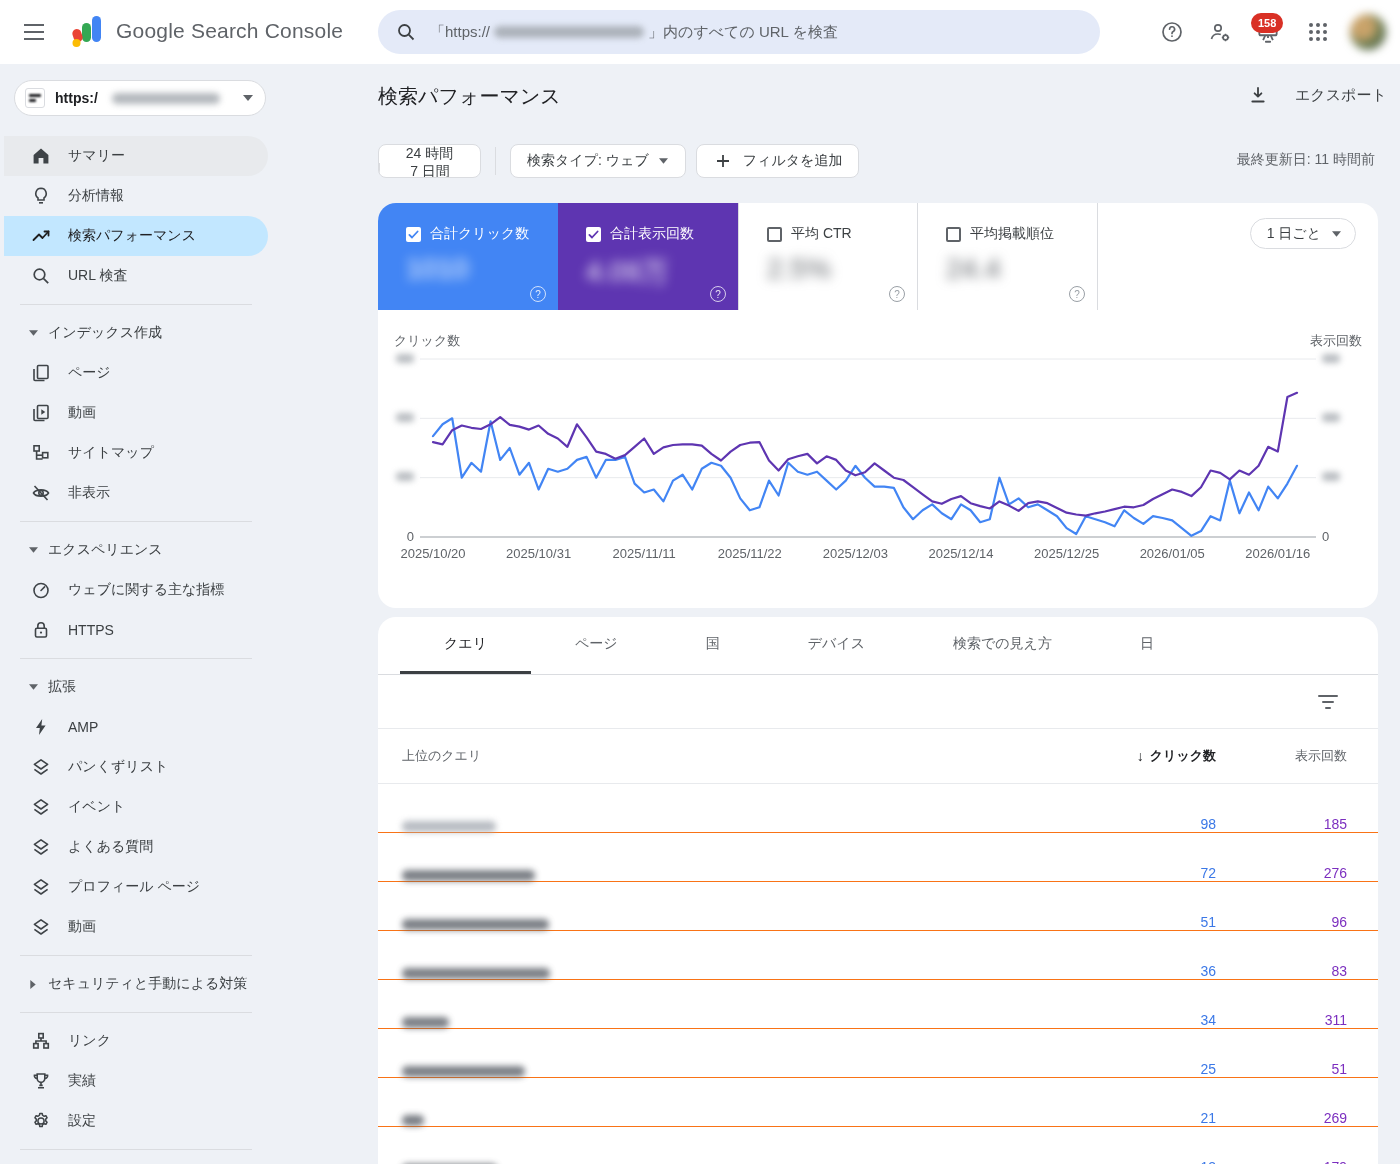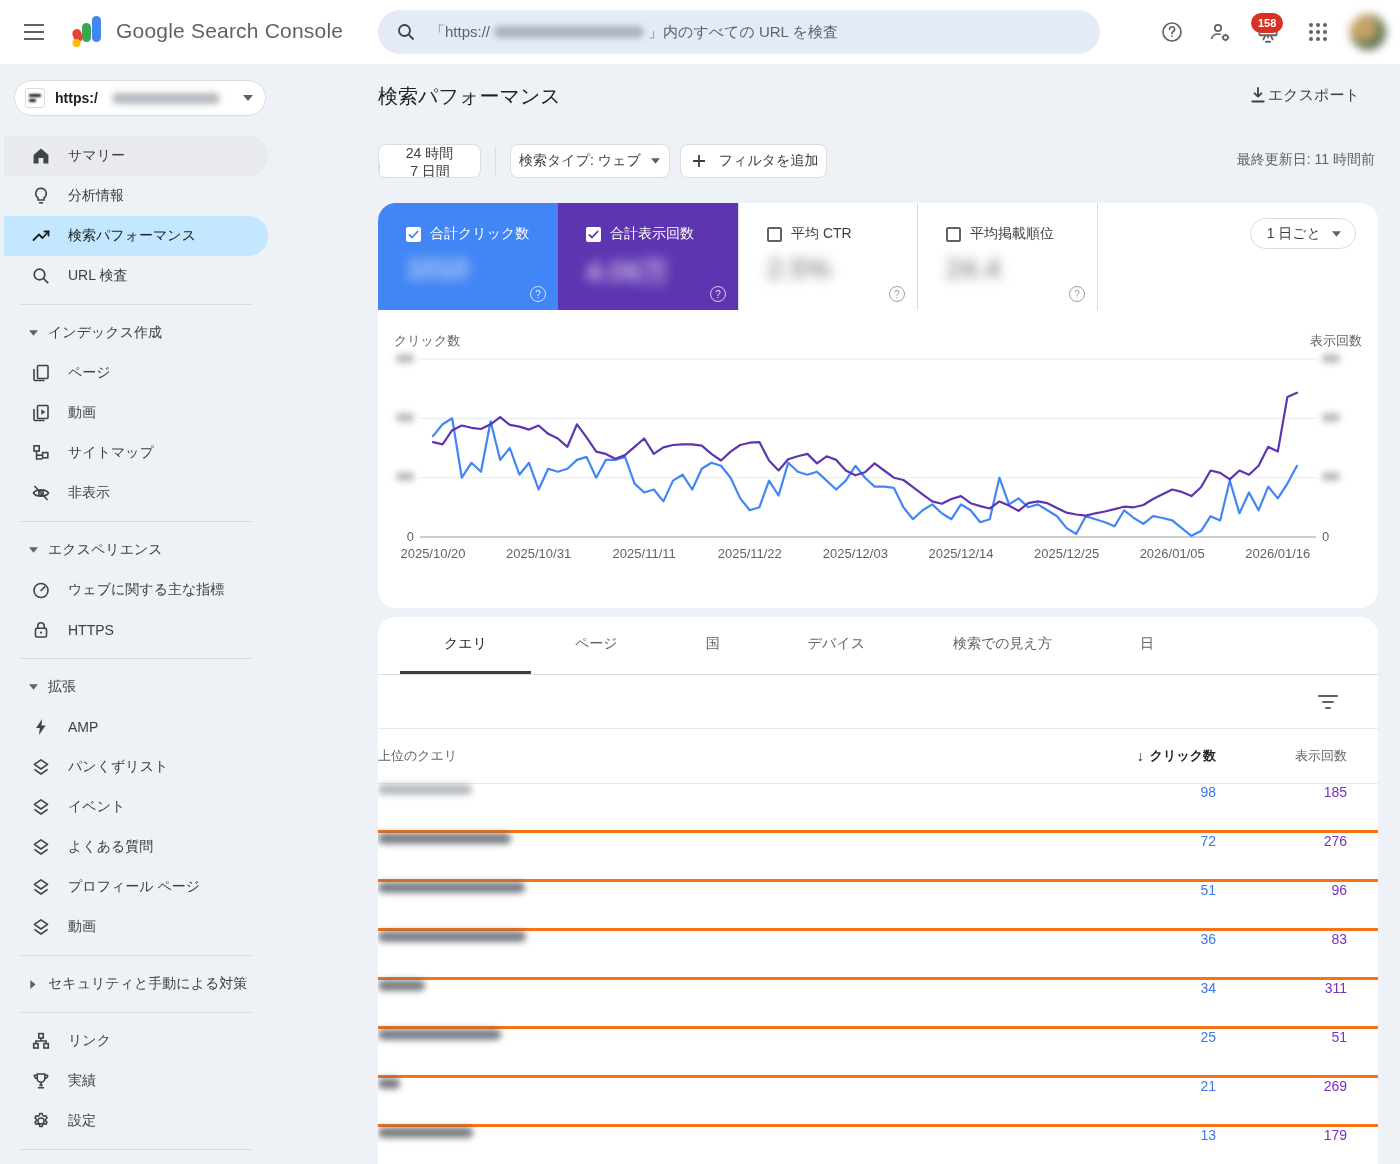--- a/index.html
+++ b/index.html
@@ -30,29 +30,29 @@
   .nav-item { height:40px; display:flex; align-items:center; gap:17px; padding-left:27px; font-size:14px; color:#3c4043; cursor:pointer; border-radius:0 20px 20px 0; }
   .nav-item.hovered { background:#e8eaed; }
   .nav-item.selected { background:#c2e7ff; color:#202124; }
   .nav-head { height:40px; display:flex; align-items:center; gap:10px; padding-left:24px; font-size:14px; color:#3c4043; cursor:pointer; }
   .nav-div { border-top:1px solid #dadce0; margin:8px 16px; }
   .sicon { width:20px; height:20px; flex:0 0 20px; display:flex; align-items:center; justify-content:center; }
   .caret { width:10px; height:10px; display:flex; align-items:center; justify-content:center; }
 
   
   .page-title { position:absolute; left:378px; top:83px; font-size:20px; color:#202124; font-weight:400; }
-  .export-btn { position:absolute; left:1248px; top:85px; display:flex; align-items:center; gap:0; font-size:15px; color:#3c4043; cursor:pointer; }
+  .export-btn { position:absolute; left:1248px; top:85px; display:flex; align-items:center; gap:27px; font-size:15px; color:#3c4043; cursor:pointer; }
 
   .controls { position:absolute; left:378px; top:144px; height:34px; display:flex; align-items:center; }
   .seg { display:flex; height:34px; border:1px solid #dadce0; border-radius:8px; background:#fff; overflow:hidden;flex-direction:column; }
   .seg > div { display:flex; align-items:center; justify-content:center; padding:0 16px; font-size:14px; color:#3c4043; border-left:1px solid #dadce0; cursor:pointer; white-space:nowrap; }
   .seg > div:first-child { border-left:none; }
   .seg > .sel { background:#d2e3fc; color:#202124; gap:8px; }
   .vsep { width:1px; height:28px; background:#dadce0; margin:0 14px; }
-  .ctl-btn { height:34px; border:1px solid #dadce0; border-radius:8px; background:#fff; display:flex; align-items:center; gap:10px; padding:0 8px; font-size:14px; color:#3c4043; cursor:pointer; margin-right:10px; white-space:nowrap; }
+  .ctl-btn { height:34px; border:1px solid #dadce0; border-radius:8px; background:#fff; display:flex; align-items:center; gap:10px; padding:0 16px; font-size:14px; color:#3c4043; cursor:pointer; margin-right:10px; white-space:nowrap; }
   .last-upd { position:absolute; left:1175px; top:151px; width:200px; text-align:right; font-size:14px; color:#5f6368; }
 
   
   .chart-card { position:absolute; left:378px; top:203px; width:1000px; height:405px; background:#fff; border-radius:18px; }
   .metric-strip { position:absolute; left:0; top:0; width:1000px; height:107px; display:flex; }
   .mcard { width:180px; height:107px; position:relative; padding:22px 0 0 28px; cursor:pointer; }
   .mcard.c0 { background:#4285f4; border-radius:18px 0 0 0; }
   .mcard.c1 { background:#5e35b1; }
   .mcard.c2, .mcard.c3 { background:#fff; border-right:1px solid #dadce0; }
   .mcard.c2 { border-left:1px solid #dadce0; }
@@ -75,22 +75,22 @@
   .ytick-blur { position:absolute; width:18px; height:9px; background:#9aa0a6; border-radius:4px; filter:blur(3px); opacity:.7; }
   .x-label { position:absolute; top:216px; width:90px; margin-left:-45px; text-align:center; font-size:13px; color:#5f6368; }
 
   
   .table-card { position:absolute; left:378px; top:617px; width:1000px; height:709px; background:#fff; border-radius:18px 18px 0 0; overflow:hidden; }
   .tabs { height:58px; display:flex; align-items:stretch; border-bottom:1px solid #dadce0; padding-left:22px; }
   .tab { display:flex; align-items:center; padding:0 44px; font-size:14px; color:#5f6368; cursor:pointer; border-bottom:3px solid transparent; }
   .tab.active { color:#202124; border-bottom-color:#3c4043; }
   .filter-row { height:54px; display:flex; align-items:center; justify-content:flex-end; padding-right:40px; border-bottom:1px solid #e8eaed; }
   .thead { height:55px; display:flex; align-items:center; border-bottom:1px solid #e8eaed; font-size:13px; color:#5f6368; }
-  .trow { height:49px; display:flex; align-items:flex-start; border-bottom:3px solid #f97316; font-size:14px; }
-  .col-q { flex:1; display:flex; align-items:center; }
+  .trow { height:49px; display:flex; align-items:flex-end; border-bottom:1px solid #f97316; font-size:14px; }
+  .col-q { flex:1; padding-left:24px; display:flex; align-items:center; }
   .col-c { width:150px; text-align:right; }
   .col-i { width:162px; text-align:right; padding-right:31px; }
   .thead .col-c { color:#202124; font-weight:700; display:flex; align-items:center; justify-content:flex-end; gap:6px; }
   .trow .col-c { color:#3b78e7; cursor:pointer; }
   .trow .col-i { color:#7b2ebf; }
   .qblur { height:11px; border-radius:5px; background:#595e66; filter:blur(3px); opacity:.8; }
   .qblur.light { background:#a6abb3; }
   .arrow-dn::before { content:"↓"; font-size:14px; color:#202124; }
 
   svg .gline { stroke:#e8eaed; stroke-width:1; }

